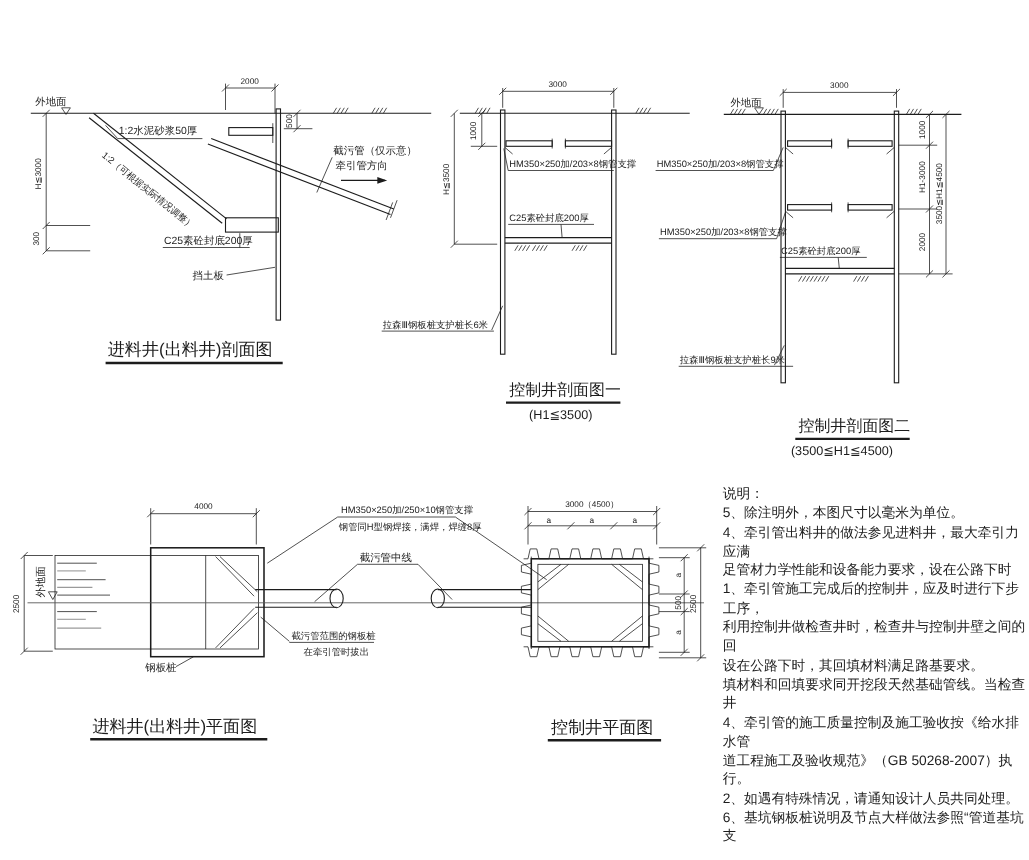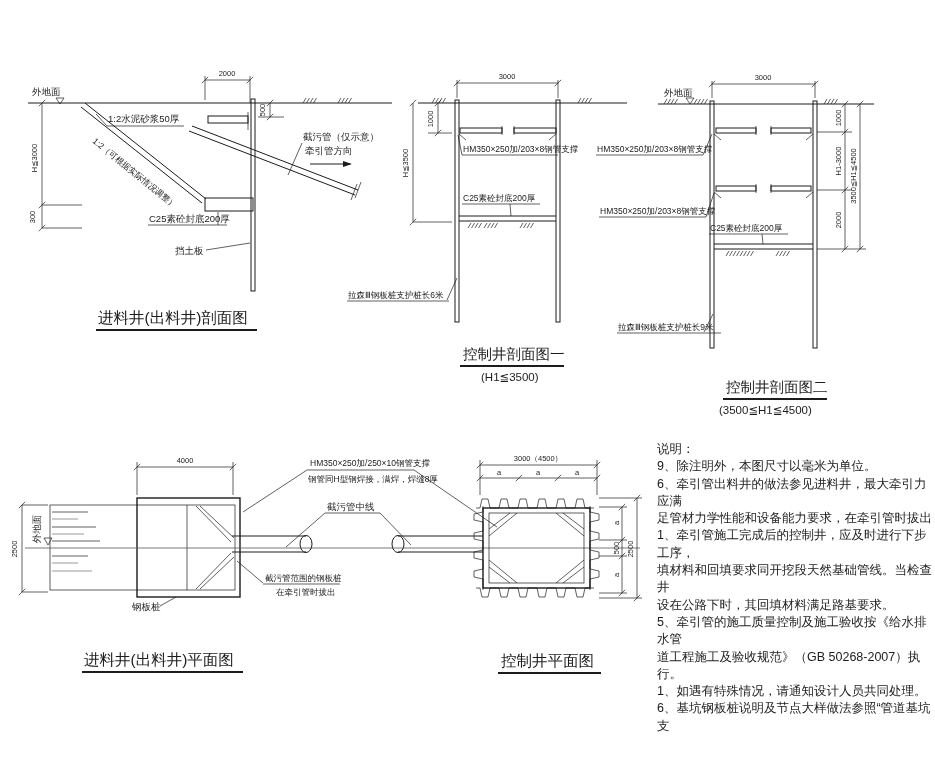--- a/index.html
+++ b/index.html
@@ -337,25 +337,26 @@
         <use href="#tk" x="637" y="598"></use>
     <text class="t7 mid" transform="rotate(-90 633 549)" x="633" y="549">2500</text>
 
     <text x="501" y="666" class="t15">控制井平面图</text>
     <line x1="498" y1="673" x2="601" y2="673" class="w2"></line>
   </g>
 </svg>
 
 <div id="notes">
   <div>说明：</div>
-  <div>9、除注明外，本图尺寸以毫米为单位。</div>
-  <div>6、牵引管出料井的做法参见进料井，最大牵引力应满</div>
-  <div>足管材力学性能和设备能力要求，在牵引管时拔出</div>
+  <div>5、除注明外，本图尺寸以毫米为单位。</div>
+  <div>4、牵引管出料井的做法参见进料井，最大牵引力应满</div>
+  <div>足管材力学性能和设备能力要求，设在公路下时</div>
   <div>1、牵引管施工完成后的控制井，应及时进行下步工序，</div>
+  <div>利用控制井做检查井时，检查井与控制井壁之间的回</div>
+  <div>设在公路下时，其回填材料满足路基要求。</div>
   <div>填材料和回填要求同开挖段天然基础管线。当检查井</div>
-  <div>设在公路下时，其回填材料满足路基要求。</div>
-  <div>5、牵引管的施工质量控制及施工验收按《给水排水管</div>
+  <div>4、牵引管的施工质量控制及施工验收按《给水排水管</div>
   <div>道工程施工及验收规范》（GB 50268-2007）执行。</div>
-  <div>1、如遇有特殊情况，请通知设计人员共同处理。</div>
+  <div>2、如遇有特殊情况，请通知设计人员共同处理。</div>
   <div>6、基坑钢板桩说明及节点大样做法参照“管道基坑支</div>
 
 </div>
 </div>
 
 </body></html>

